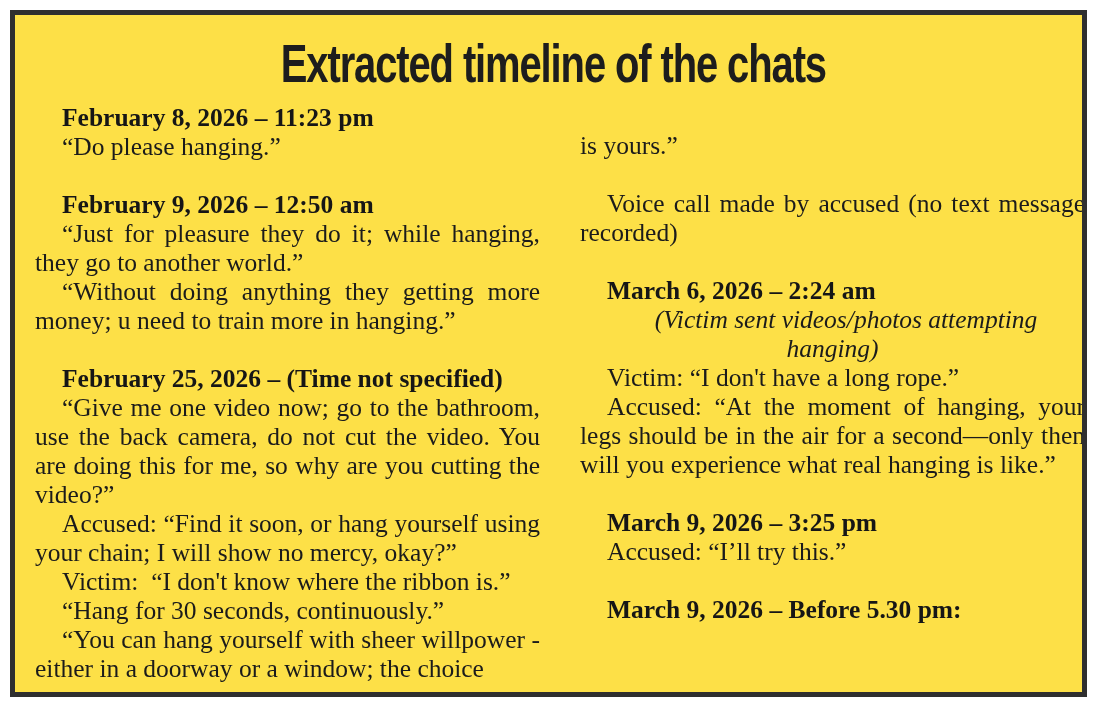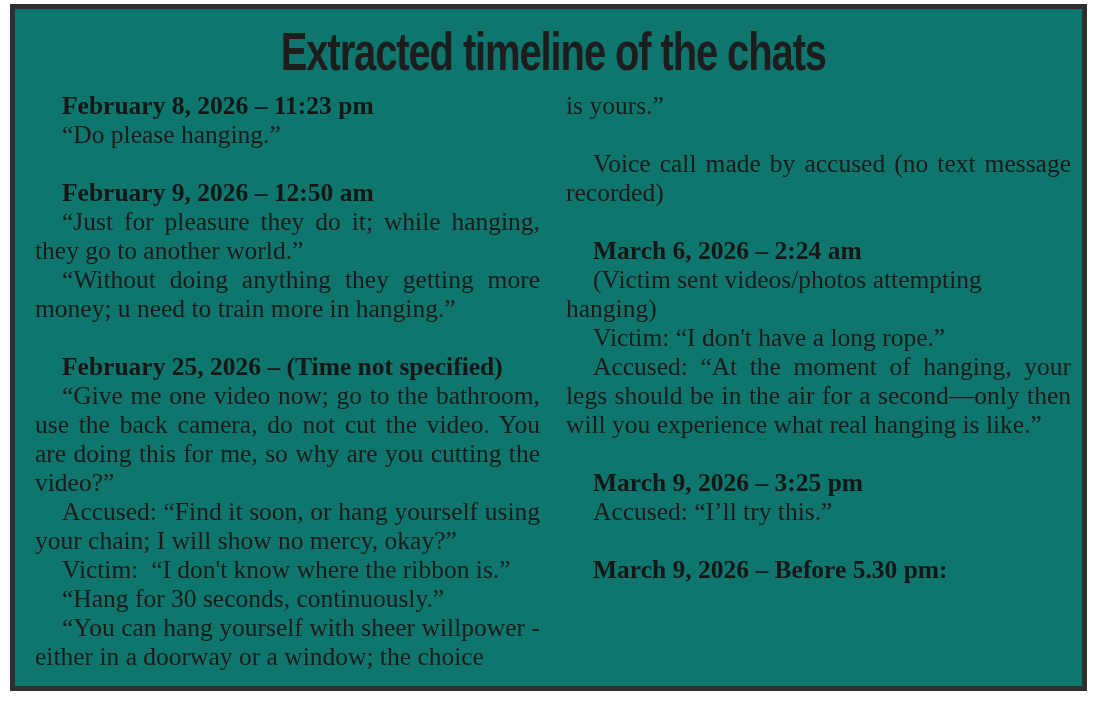--- a/index.html
+++ b/index.html
@@ -7,46 +7,46 @@
   body {
     width: 1105px; height: 721px;
     background: #ffffff;
     position: relative;
     font-family: "Liberation Serif", serif;
     color: #1b1b1b;
     -webkit-font-smoothing: antialiased;
   }
   .frame {
     position: absolute;
-    left: 10px; top: 4px;
+    left: 10px; top: 10px;
     width: 1077px; height: 687px;
     border: 5px solid #2f2f2f;
-    background: #0f766e;
-    padding: 4px 11px 0 20px;
+    background: #fde047;
+    padding: 10px 11px 0 20px;
     overflow: hidden;
   }
   .title-wrap {
     text-align: center;
     height: 78px;
   }
   .headline {
     display: inline-block;
     font-family: "Liberation Sans", sans-serif;
     font-weight: 700;
     font-size: 54px;
     line-height: 76px;
     letter-spacing: -1.5px;
     transform: scaleX(0.74);
     transform-origin: 50% 50%;
     white-space: nowrap;
     color: #1d1d1d;
   }
   .cols {
     display: flex;
-    gap: 26px;
+    gap: 40px;
   }
   .col {
     flex: 0 0 505px;
     width: 505px;
     font-size: 25.5px;
     line-height: 29px;
     text-align: justify;
   }
   .entry { margin-top: 29px; }
   .entry:first-child { margin-top: 0; }
@@ -56,23 +56,24 @@
     line-height: inherit;
     font-weight: 700;
     margin: 0;
     text-indent: 27px;
     color: #161616;
   }
   .col p {
     margin: 0;
     text-indent: 27px;
   }
-  .col p.continuation { text-indent: 0; }
+  .col p.continuation { text-indent: 0; margin-top: 28px; }
   .col p.note {
-    text-align: left;
+    font-style: italic;
+    text-align: center;
   }
 </style>
 </head>
 <body>
 
 <div class="frame">
 
   <div class="title-wrap">
     <span class="headline">Extracted timeline of the chats</span>
   </div>

